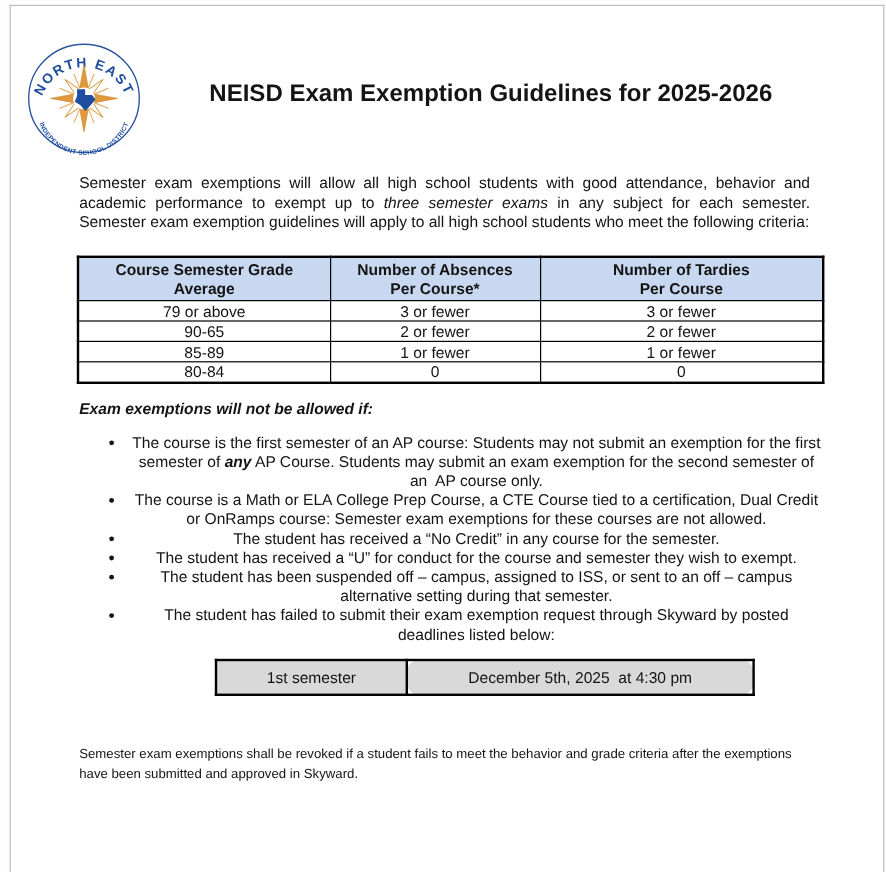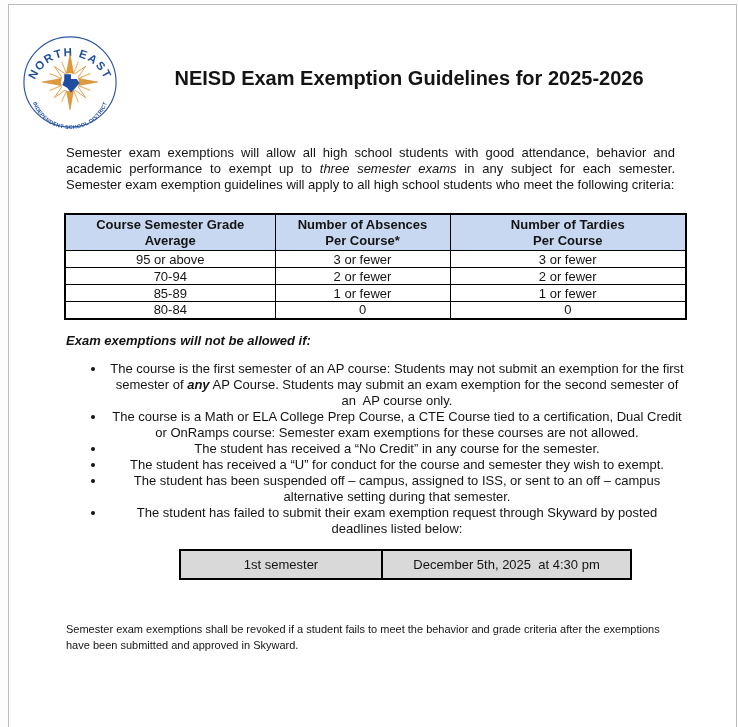--- a/index.html
+++ b/index.html
@@ -73,22 +73,22 @@
     border-collapse: collapse;
     border: 2px solid #000;
     font-size: 13px;
   }
   table.deadlines td {
     border: 2px solid #000;
     text-align: center;
     height: 29px;
     white-space: pre-wrap;
   }
-  table.deadlines td.c1 { width: 202px; }
-  table.deadlines td.c2 { width: 249px; }
+  table.deadlines td.c1 { width: 159px; }
+  table.deadlines td.c2 { width: 289px; border-radius: 10px; }
   table.deadlines tr.shaded td { background: #d9d9d9; }
   
   .closing {
     margin: 41px 60px 0 57px;
     font-size: 11px; line-height: 16px;
   }
 </style>
 </head>
 <body>
 
@@ -144,26 +144,26 @@
         <th>Course Semester Grade
 Average</th>
         <th>Number of Absences
 Per Course*</th>
         <th>Number of Tardies
 Per Course</th>
       </tr>
     </thead>
     <tbody>
       <tr>
-        <td>95 or above</td>
+        <td>79 or above</td>
         <td>3 or fewer</td>
         <td>3 or fewer</td>
       </tr>
       <tr>
-        <td>70-94</td>
+        <td>90-65</td>
         <td>2 or fewer</td>
         <td>2 or fewer</td>
       </tr>
       <tr>
         <td>85-89</td>
         <td>1 or fewer</td>
         <td>1 or fewer</td>
       </tr>
       <tr>
         <td>80-84</td>

